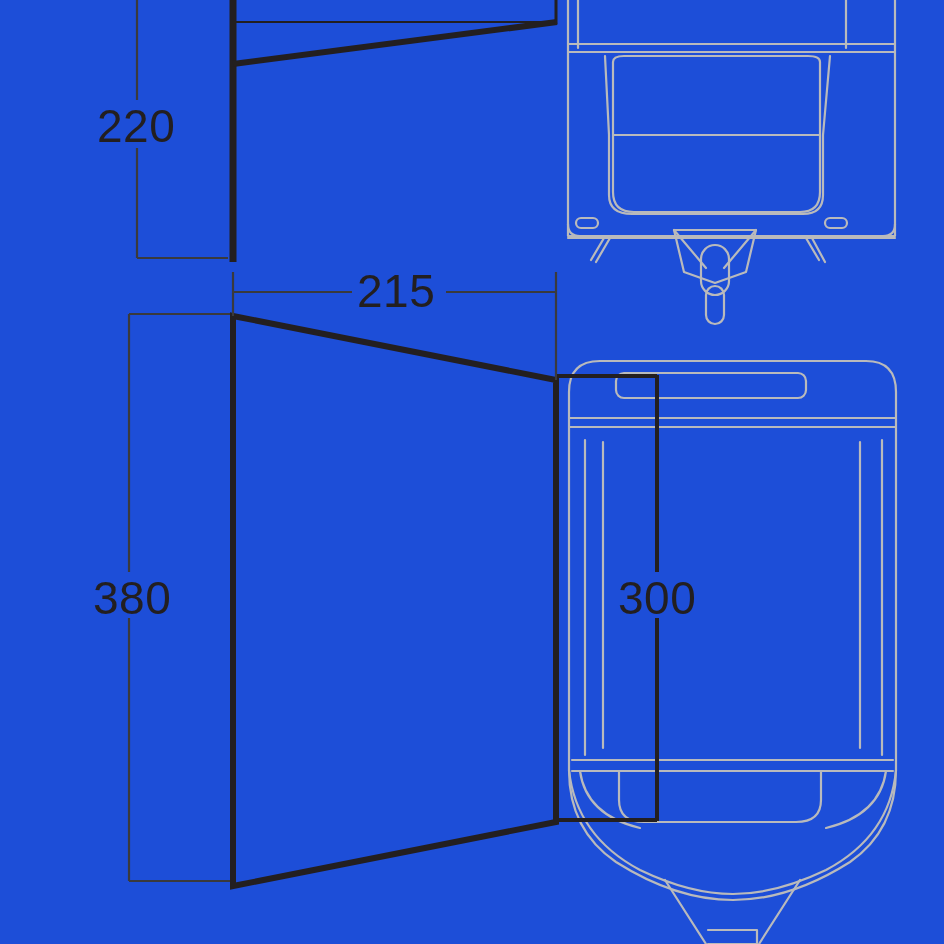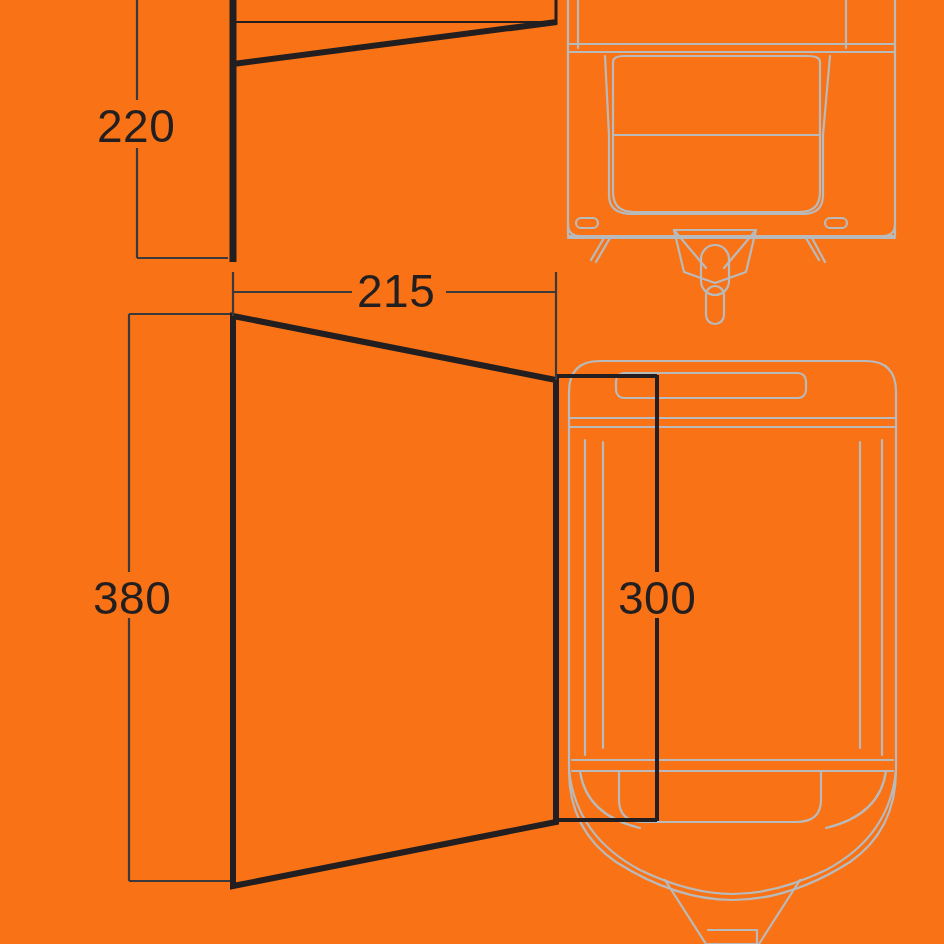--- a/index.html
+++ b/index.html
@@ -10,21 +10,21 @@
   body {
     width: 944px;
     height: 944px;
     font-family: "Liberation Sans", sans-serif;
     overflow: hidden;
   }
   #drawing-root {
     position: relative;
     width: 944px;
     height: 944px;
-    background: #f97316;
+    background: #1d4ed8;
   }
   #drawing-svg {
     position: absolute;
     left: 0;
     top: 0;
     width: 944px;
     height: 944px;
     display: block;
   }
   .dim-text {

